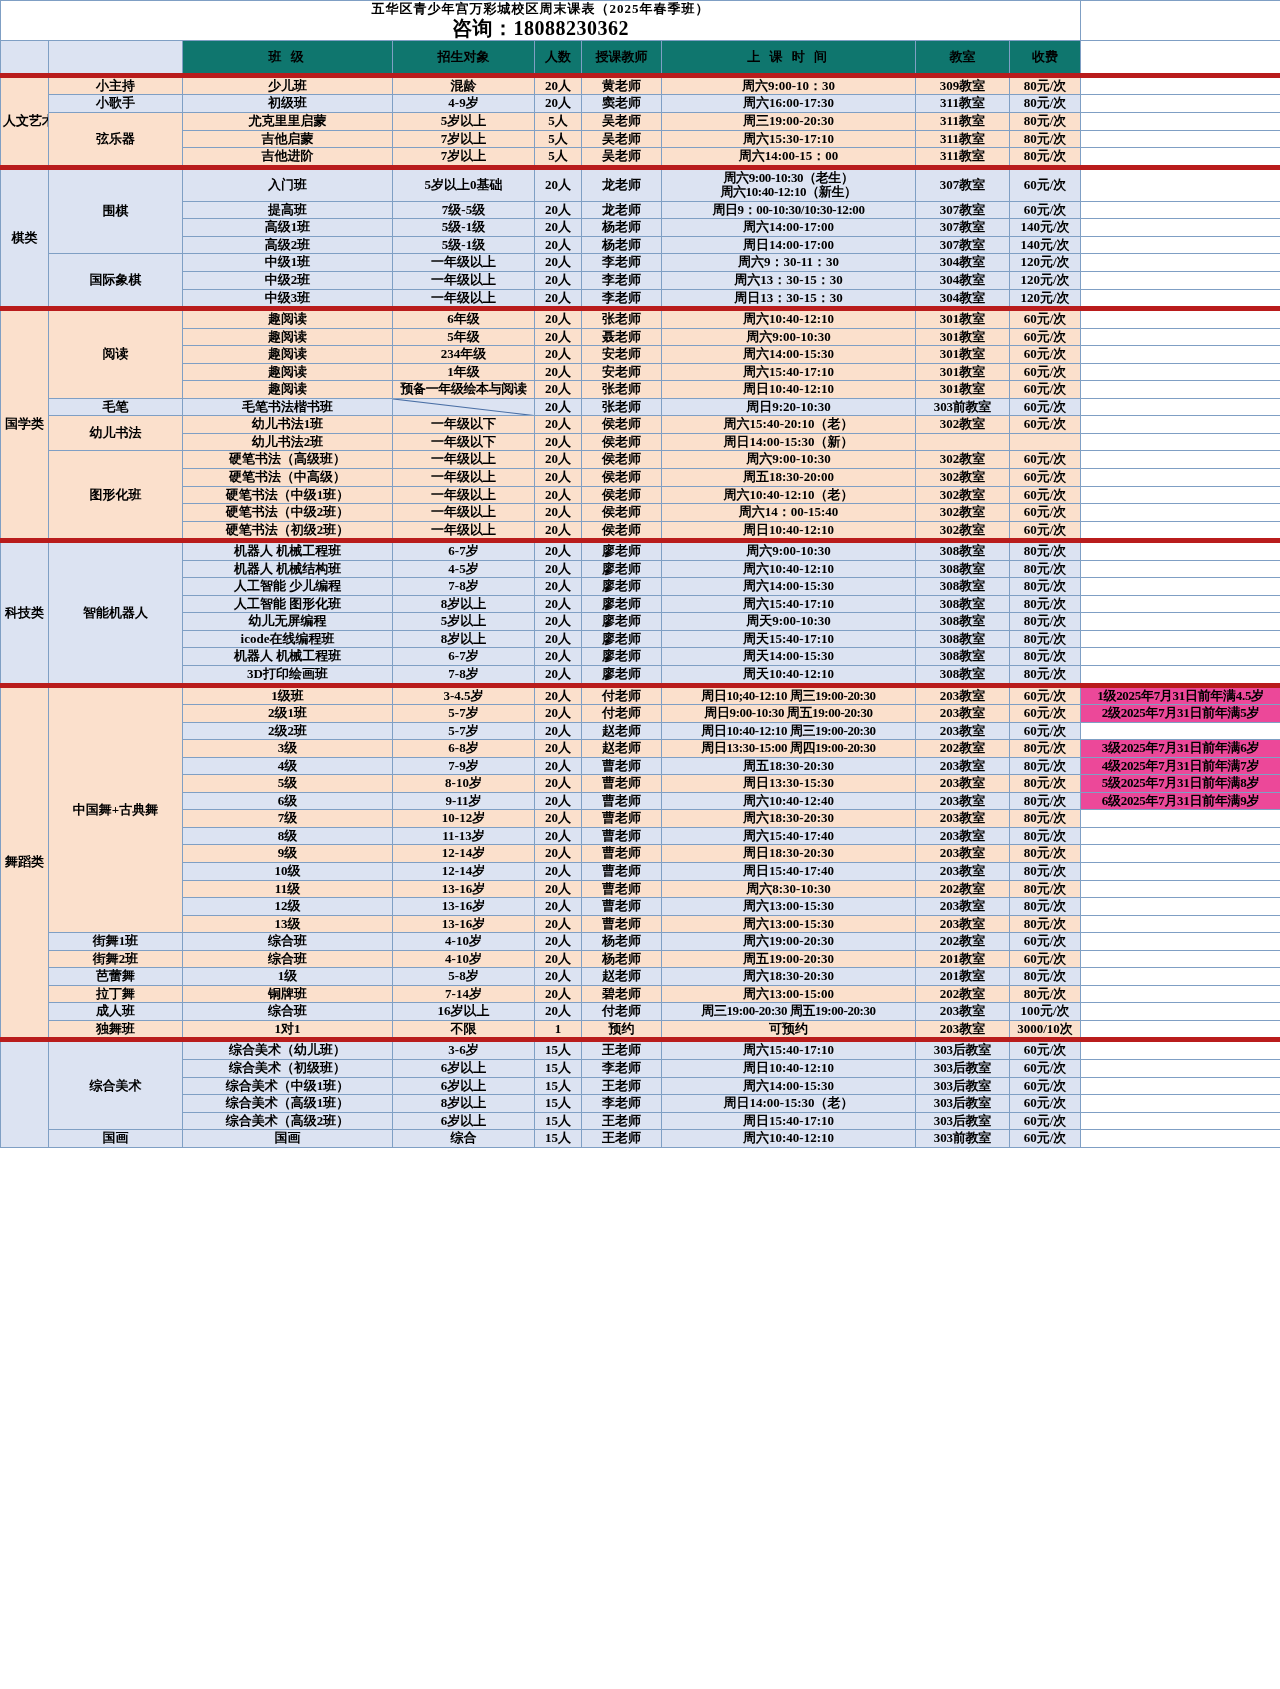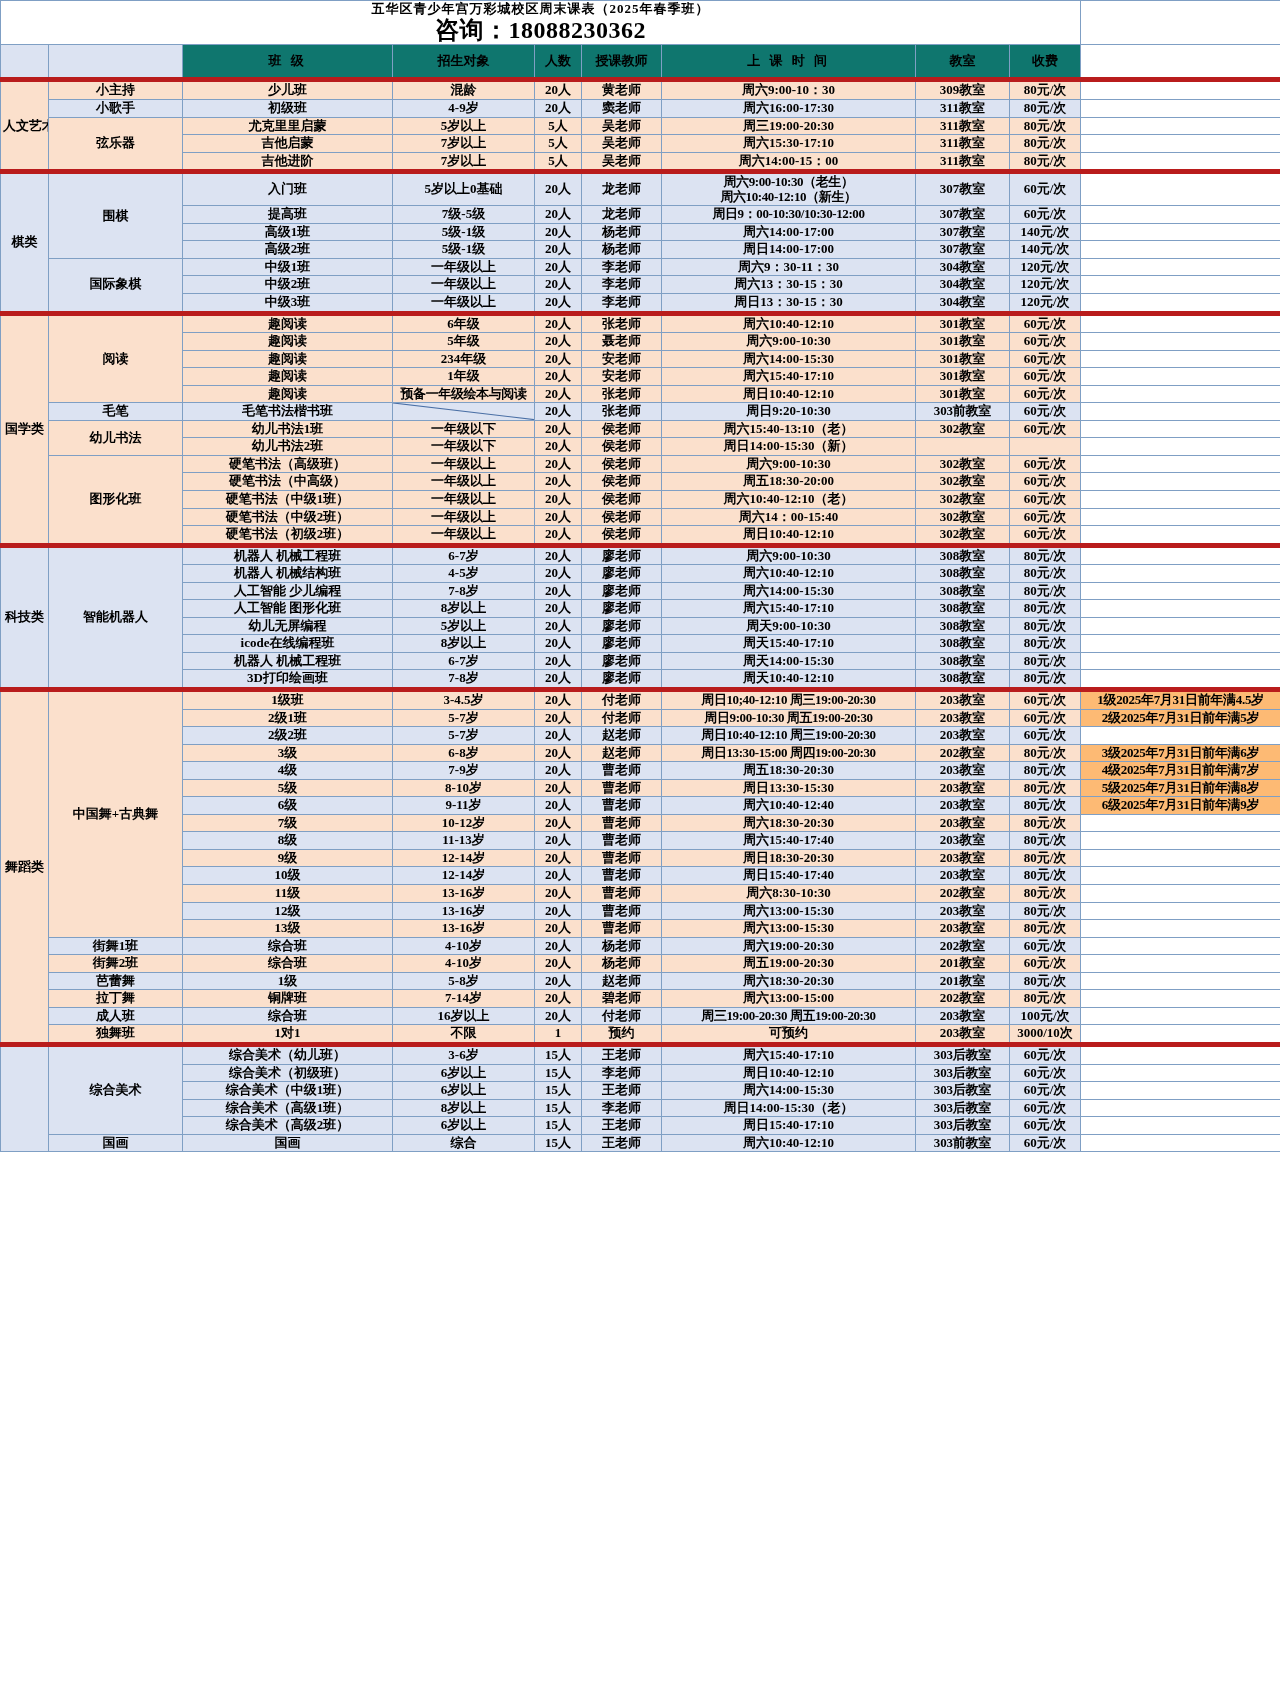--- a/index.html
+++ b/index.html
@@ -35,21 +35,21 @@
     border:1px solid #bfbfbf;
     background:#fff;
     font-size:23px;
     letter-spacing:1px;
     padding:4px 0 6px 0;
     line-height:1.25;
     white-space:normal;
   }
   td.title-cell .sub{
     display:block;
-    font-size:24px;
+    font-size:20px;
     letter-spacing:0.5px;
   }
   td.blank-right{
     border:1px solid #bfbfbf;
     background:#fff;
   }
   
   td.hdr{
     background:#0f766e;
     font-size:16px;
@@ -71,21 +71,21 @@
   }
   td.grp{
     font-size:14px;
     white-space:normal;
     line-height:1.15;
   }
   
   tr.sect-top > td{border-top:5px solid #b91c1c;}
   td.note{
     border:1px solid #9d9d9d;
-    background:#fdba74;
+    background:#ec4899;
     font-size:12px;
     white-space:normal;
     line-height:1.15;
     letter-spacing:-0.3px;
   }
   td.emptynote{
     border:1px solid #9d9d9d;
     background:#fff;
   }
   .tiny{font-size:11.5px;letter-spacing:-0.4px;}
@@ -357,21 +357,21 @@
           <td class="blue sm">303前教室</td>
           <td class="blue">60元/次</td>
           <td class="emptynote"></td>
         </tr>
         <tr>
           <td class="grp peach" rowspan="2">幼儿书法</td>
           <td class="peach">幼儿书法1班</td>
           <td class="peach">一年级以下</td>
           <td class="peach">20人</td>
           <td class="peach">侯老师</td>
-          <td class="peach">周六15:40-13:10（老）</td>
+          <td class="peach">周六15:40-20:10（老）</td>
           <td class="peach">302教室</td>
           <td class="peach">60元/次</td>
           <td class="emptynote"></td>
         </tr>
         <tr>
           <td class="peach">幼儿书法2班</td>
           <td class="peach">一年级以下</td>
           <td class="peach">20人</td>
           <td class="peach">侯老师</td>
           <td class="peach">周日14:00-15:30（新）</td>

